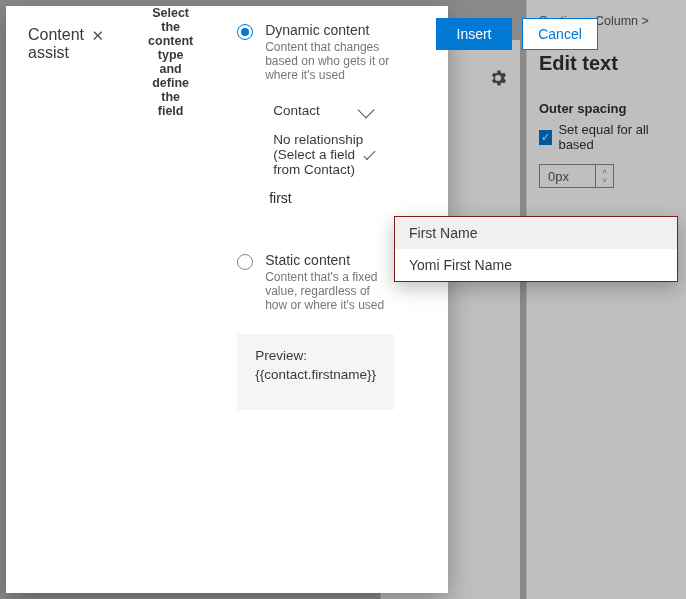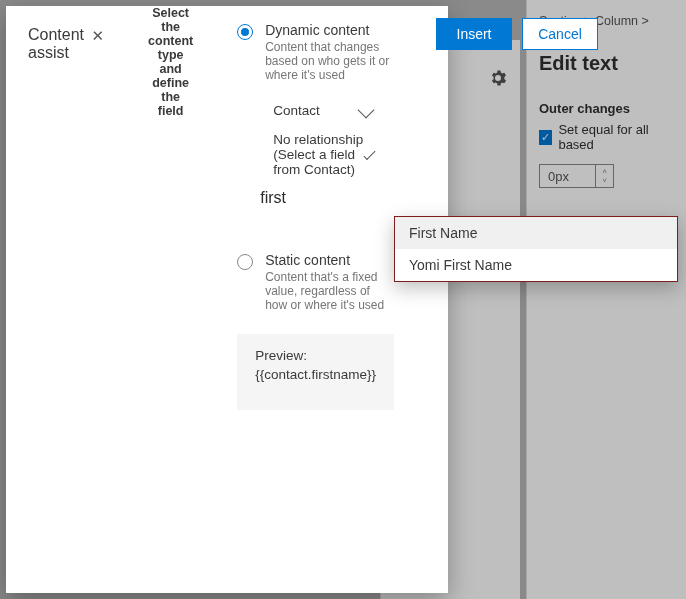--- a/index.html
+++ b/index.html
@@ -210,25 +210,25 @@
   }
   .chevron {
     width: 12px; height: 12px;
     display: inline-block;
     border-right: 1px solid #555;
     border-bottom: 1px solid #555;
     transform: rotate(45deg);
     margin-right: 6px;
   }
   .field-input {
-    margin: 14px 0 0 23px;
+    margin: 14px 0 0 32px;
     height: 28px;
     display: flex;
     align-items: center;
-    font-size: 16px;
+    font-size: 14px;
     color: #2b2b2b;
   }
   .static-option { margin-top: 40px; }
   .preview-box {
     margin-top: 22px;
     background: #f5f5f5;
     padding: 14px 18px 28px 18px;
   }
   .preview-label { font-size: 13.5px; color: #3b3a39; }
   .preview-value { font-size: 13.5px; color: #3b3a39; margin-top: 4px; }
@@ -291,21 +291,21 @@
 
 <div class="right-panel">
   <div class="breadcrumb">
     <span>Section</span>
     <span> &gt; </span>
     <span>Column</span>
     <span> &gt; </span>
     <span>Text</span>
   </div>
   <div class="rp-title">Edit text</div>
-  <div class="rp-sub">Outer changes</div>
+  <div class="rp-sub">Outer spacing</div>
   <div class="rp-check">
     <span class="checkbox"></span>
     <span>Set equal for all based</span>
   </div>
   <div class="rp-spinner">
     <span class="val">0px</span>
     <span class="arrows">˄<br>˅</span>
   </div>
 </div>
 

